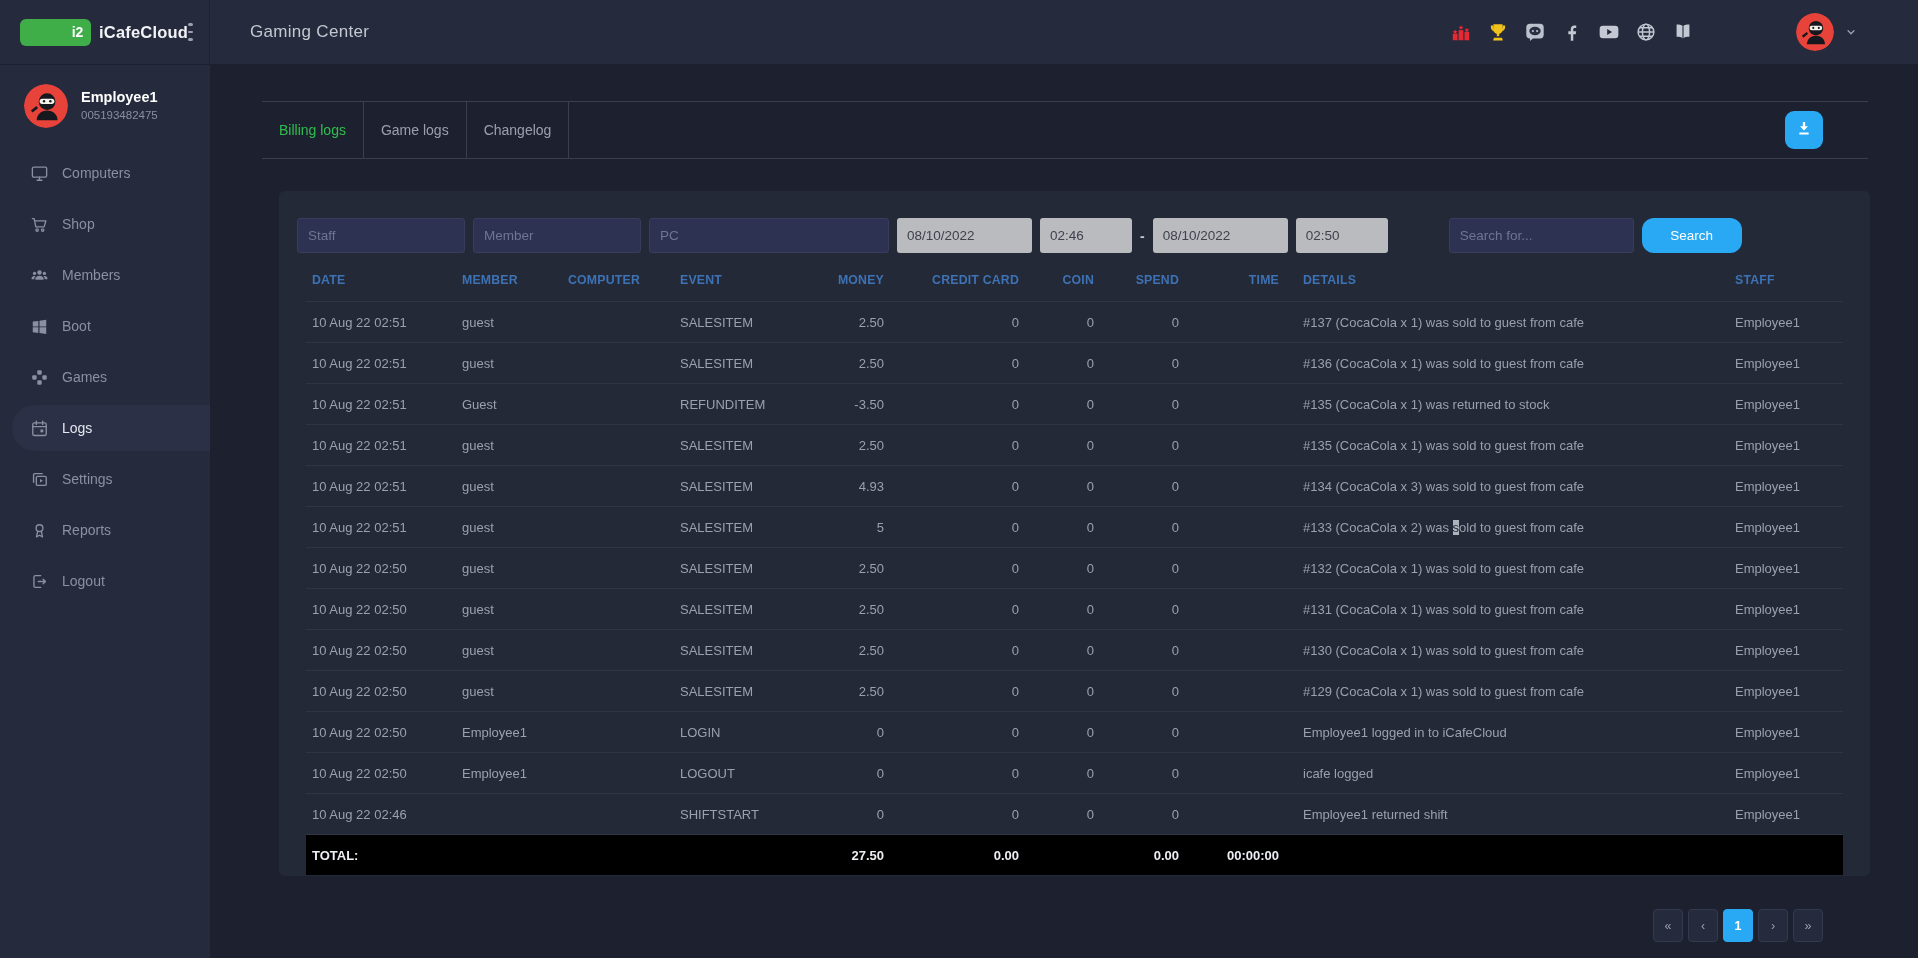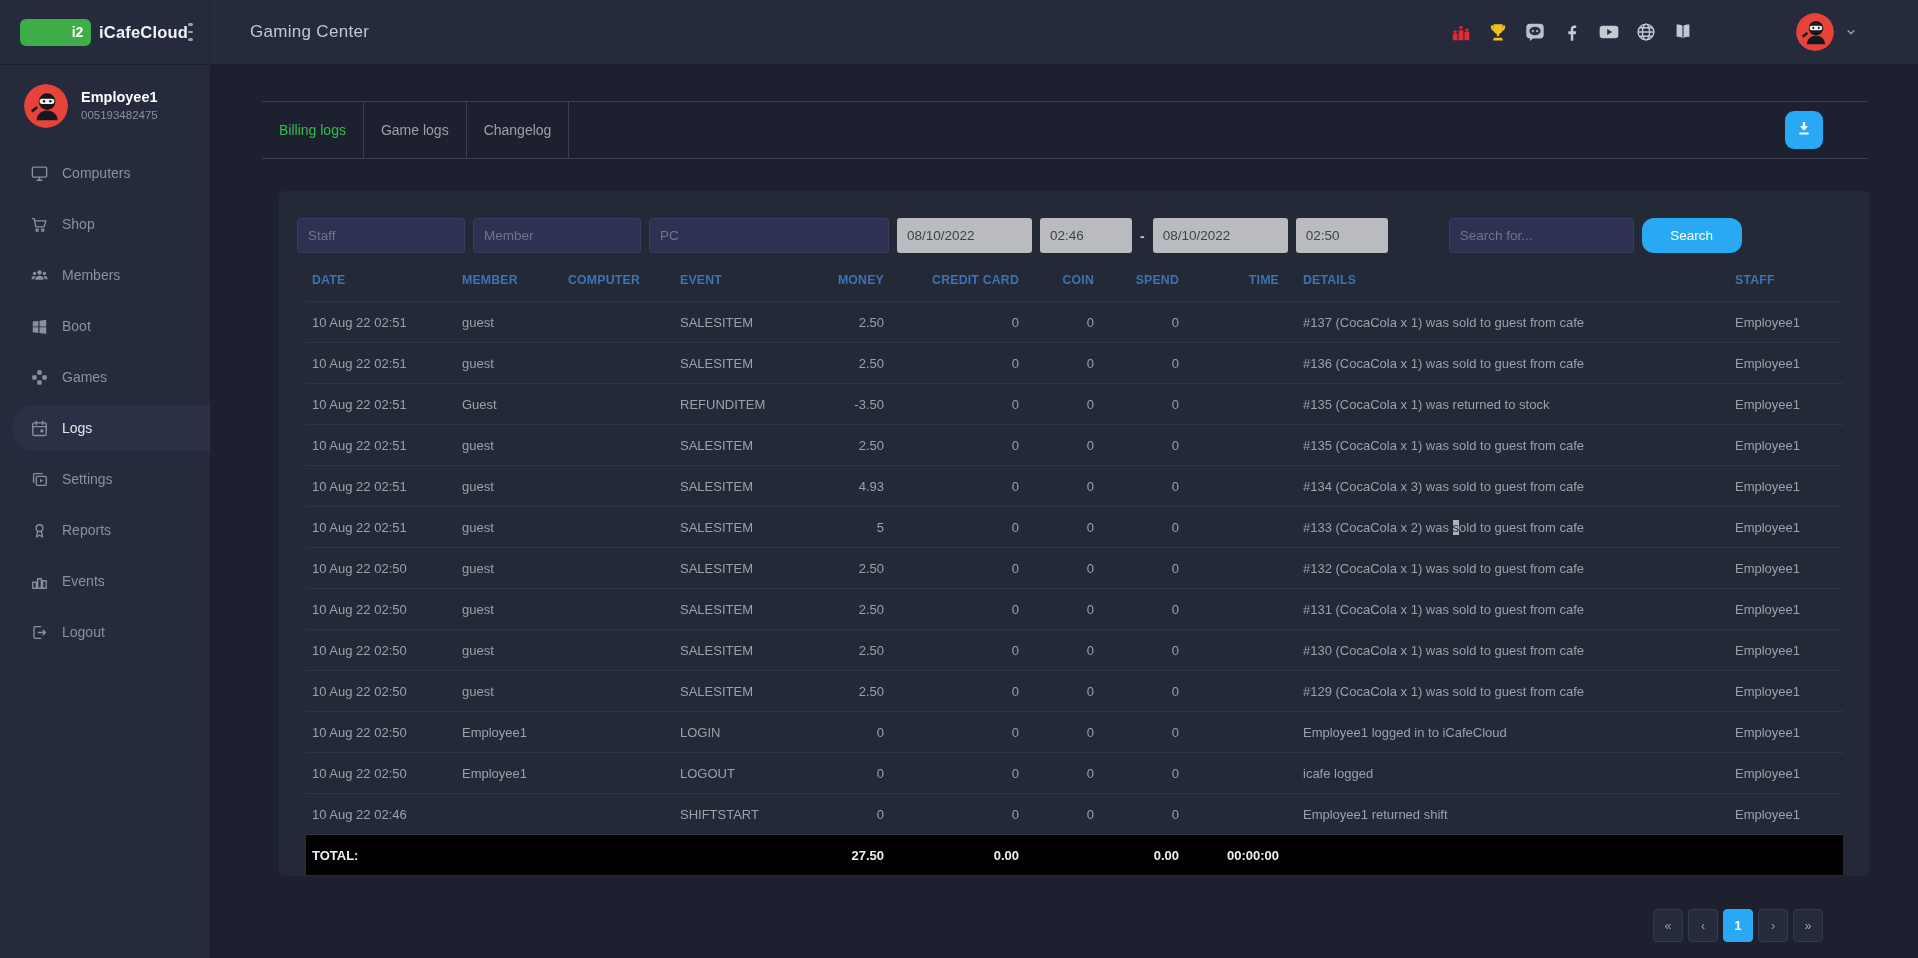--- a/index.html
+++ b/index.html
@@ -255,30 +255,20 @@
             <svg viewBox="0 0 24 24" fill="none" stroke="#8b90a0" stroke-width="1.7" stroke-linecap="round" stroke-linejoin="round">
               <circle cx="12" cy="9" r="4.3"></circle>
               <path d="M9.8 12.8L8.2 20l3.8-2 3.8 2-1.6-7.2"></path>
             </svg>
           </span>
      <span>Reports</span>
    </div>
         <div class="nav-item">
      <span class="icon">
             <svg viewBox="0 0 24 24" fill="none" stroke="#8b90a0" stroke-width="1.7" stroke-linecap="round" stroke-linejoin="round">
-              <rect x="3.5" y="13" width="4.6" height="7.5"></rect>
-              <rect x="9.7" y="8.5" width="4.6" height="12"></rect>
-              <rect x="15.9" y="11" width="4.6" height="9.5"></rect>
-            </svg>
-          </span>
-     <span>Events</span>
-   </div>
-        <div class="nav-item">
-     <span class="icon">
-            <svg viewBox="0 0 24 24" fill="none" stroke="#8b90a0" stroke-width="1.7" stroke-linecap="round" stroke-linejoin="round">
               <path d="M13.5 4.5H6.8a1.8 1.8 0 00-1.8 1.8v11.4a1.8 1.8 0 001.8 1.8h6.7"></path>
               <path d="M10.5 12h9M16.6 9.2L19.5 12l-2.9 2.8"></path>
             </svg>
           </span>
      <span>Logout</span>
    </div>
       </nav>
   </aside>
 
   <main class="main">

